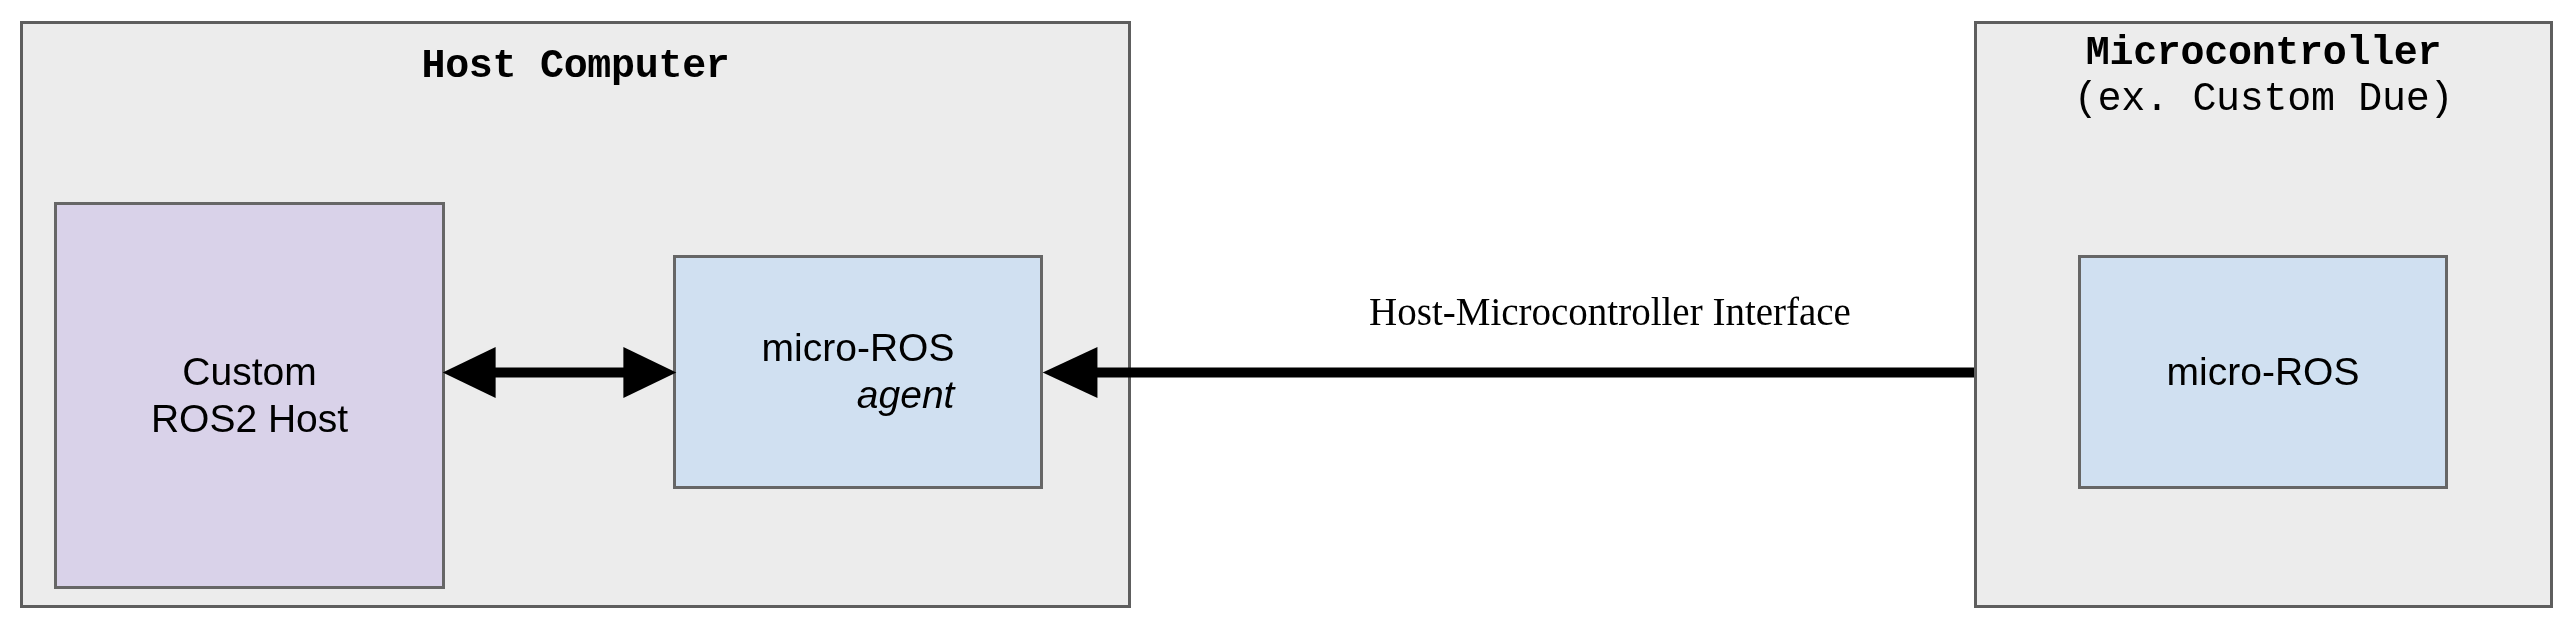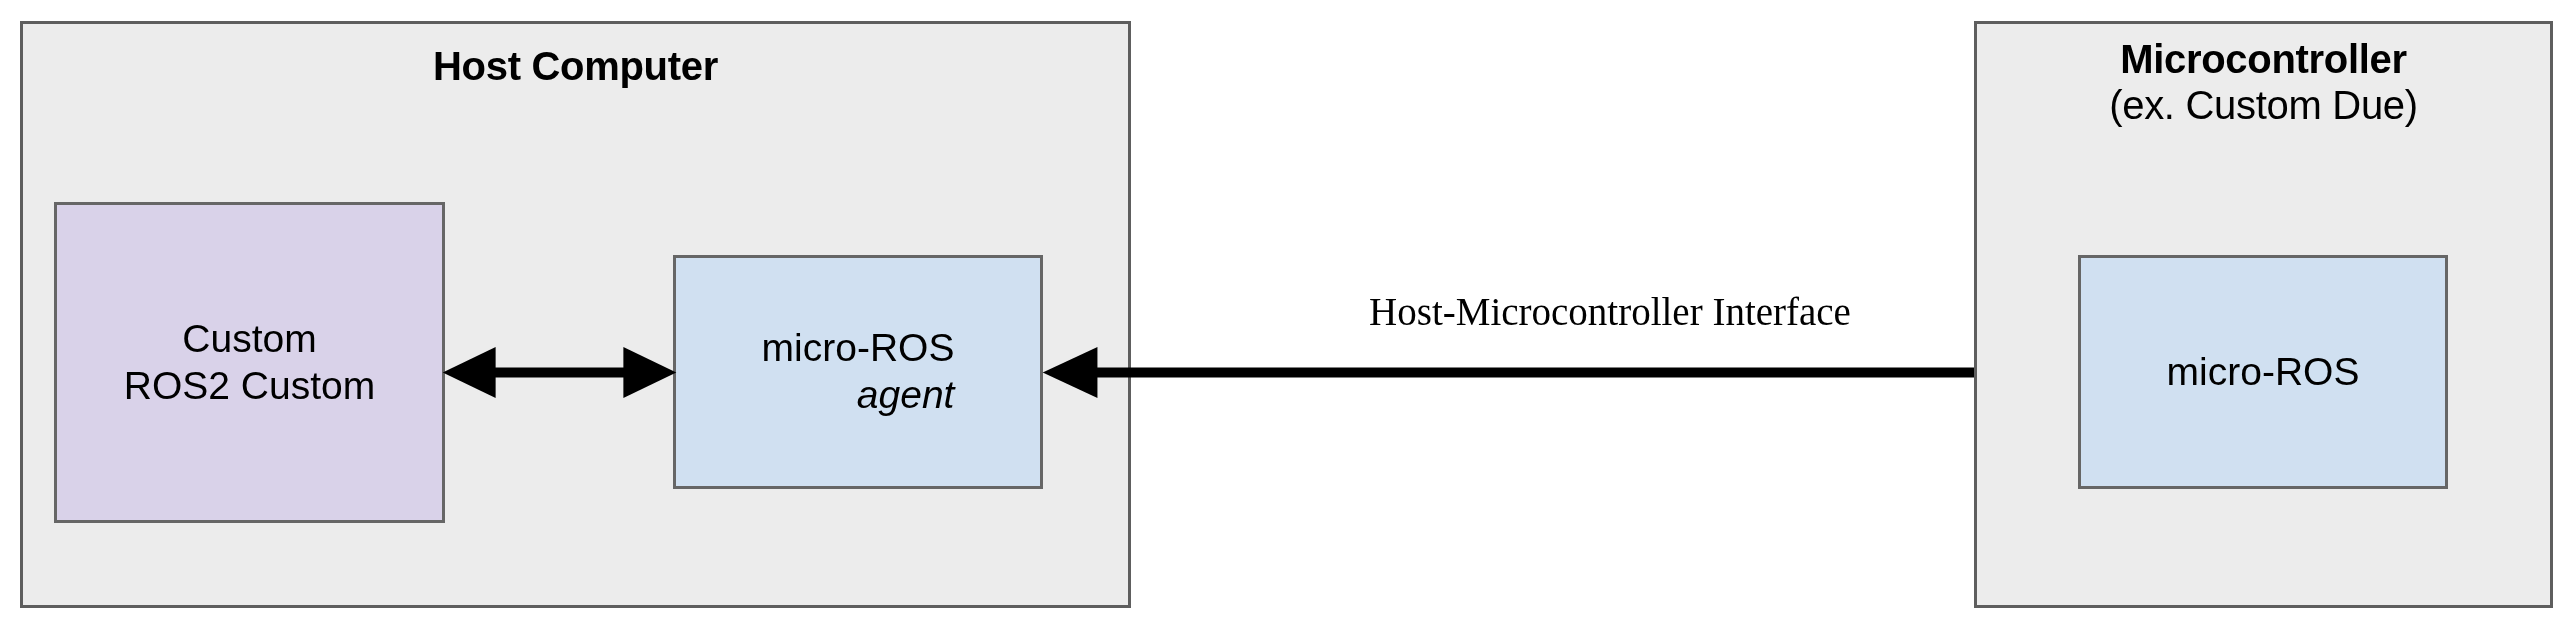--- a/index.html
+++ b/index.html
@@ -40,38 +40,39 @@
   }
 
   
   .panel-title {
     position: absolute;
     left: 0;
     right: 0;
     text-align: center;
     color: #000000;
     line-height: 1.14;
+    font-family: Liberation Mono, monospace;
   }
   .panel-title .ttl-main {
     display: block;
     font-weight: bold;
     font-size: 40px;
     letter-spacing: -0.3px;
   }
   .panel-title .ttl-sub {
     display: block;
     font-weight: normal;
     font-size: 40px;
     letter-spacing: -0.3px;
   }
   #title-host {
     top: 20px;
   }
   #title-mcu {
-    top: 13px;
+    top: 7px;
   }
 
   
   .node-box {
     position: absolute;
     box-sizing: border-box;
     border: 3.7px solid #666666;
     display: flex;
     align-items: center;
     justify-content: center;
@@ -80,21 +81,21 @@
     font-size: 39px;
     line-height: 1.2;
   }
   .node-box .line1 { display: block; }
   .node-box .line2 { display: block; font-style: italic; text-align: right; }
 
   #box-stack {
     left: 54px;
     top: 202px;
     width: 391px;
-    height: 321px;
+    height: 387px;
     background: #d9d2e9;
   }
   #box-agent {
     left: 673px;
     top: 255px;
     width: 370px;
     height: 234px;
     background: #d0e0f1;
   }
   #box-node {
@@ -158,21 +159,21 @@
 
   <div class="panel" id="panel-host">
     <div class="panel-title" id="title-host">
       <span class="ttl-main">Host Computer</span>
     </div>
   </div>
 
   <div class="node-box" id="box-stack">
     <span>
       <span class="line1">Custom</span>
-      <span class="line1">ROS2 Custom</span>
+      <span class="line1">ROS2 Host</span>
     </span>
   </div>
 
   <div class="node-box" id="box-agent">
     <span>
       <span class="line1">micro-ROS</span>
       <span class="line2">agent</span>
     </span>
   </div>
 

